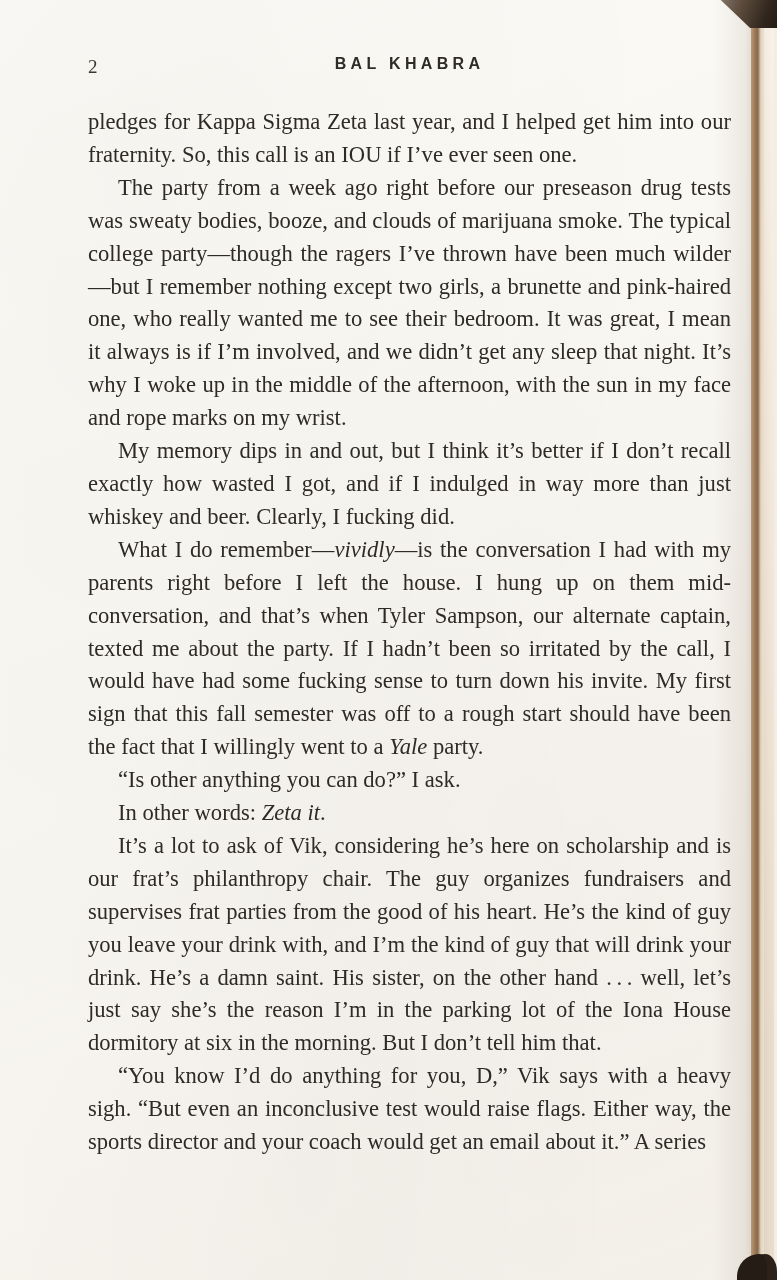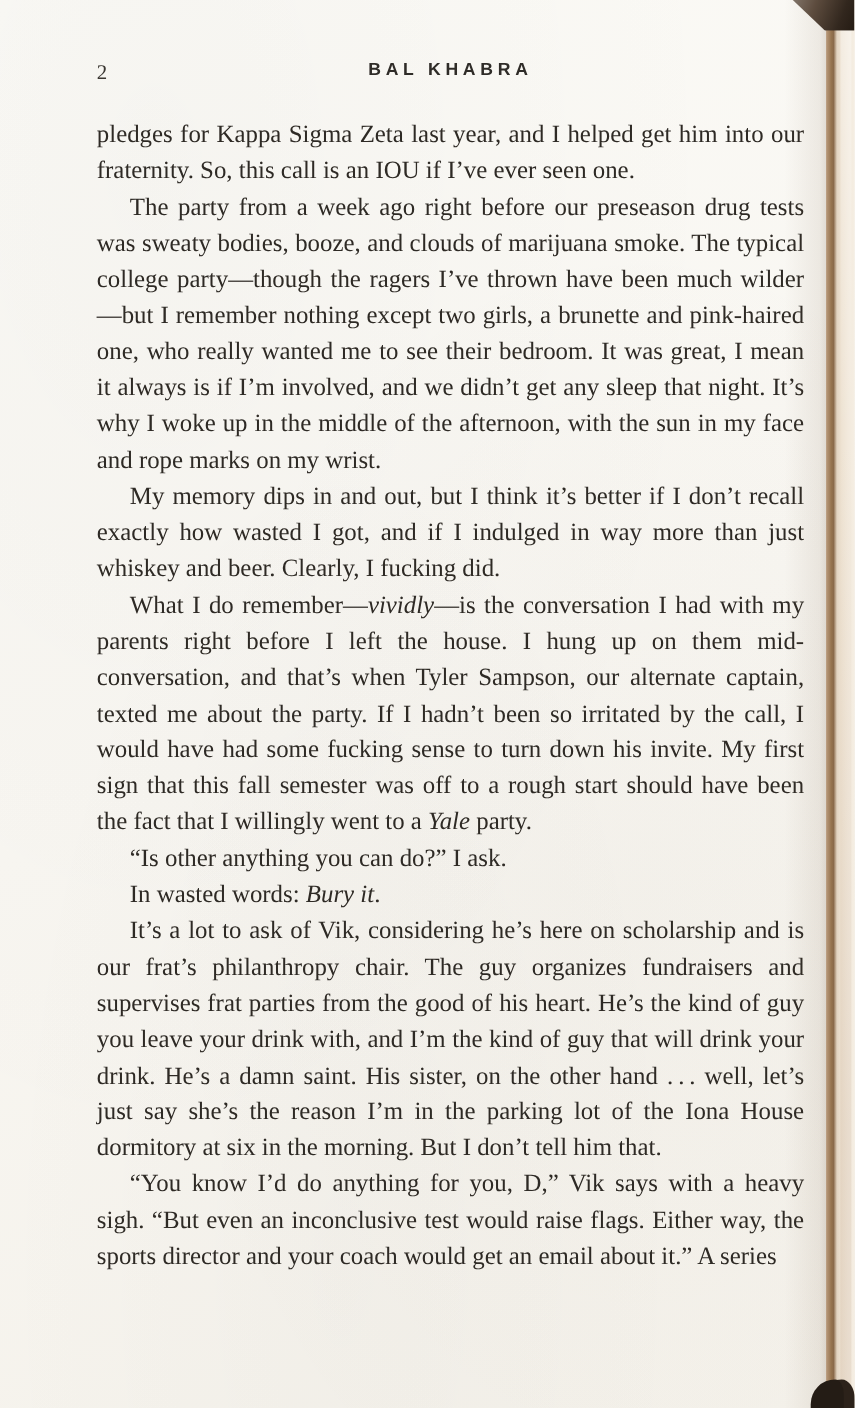--- a/index.html
+++ b/index.html
@@ -117,21 +117,21 @@
       <span class="page-number">2</span>
       <span class="running-header">BAL KHABRA</span>
     </div>
 
     <div class="body-text" id="body-text">
         <p><span>pledges for Kappa Sigma Zeta last year, and I helped get him into our fraternity. So, this call is an IOU if I’ve ever seen one.</span></p>
         <p class="indent"><span>The party from a week ago right before our preseason drug tests was sweaty bodies, booze, and clouds of marijuana smoke. The typical college party—though the ragers I’ve thrown have been much wilder—but I remember nothing except two girls, a brunette and pink-haired one, who really wanted me to see their bedroom. It was great, I mean it always is if I’m involved, and we didn’t get any sleep that night. It’s why I woke up in the middle of the afternoon, with the sun in my face and rope marks on my wrist.</span></p>
         <p class="indent"><span>My memory dips in and out, but I think it’s better if I don’t recall exactly how wasted I got, and if I indulged in way more than just whiskey and beer. Clearly, I fucking did.</span></p>
         <p class="indent"><span>What I do remember—</span><em>vividly</em><span>—is the conversation I had with my parents right before I left the house. I hung up on them mid-conversation, and that’s when Tyler Sampson, our alternate captain, texted me about the party. If I hadn’t been so irritated by the call, I would have had some fucking sense to turn down his invite. My first sign that this fall semester was off to a rough start should have been the fact that I willingly went to a </span><em>Yale</em><span> party.</span></p>
         <p class="indent"><span>“Is other anything you can do?” I ask.</span></p>
-        <p class="indent"><span>In wasted words: </span><em>Bury it</em><span>.</span></p>
+        <p class="indent"><span>In other words: </span><em>Zeta it</em><span>.</span></p>
         <p class="indent"><span>It’s a lot to ask of Vik, considering he’s here on scholarship and is our frat’s philanthropy chair. The guy organizes fundraisers and supervises frat parties from the good of his heart. He’s the kind of guy you leave your drink with, and I’m the kind of guy that will drink your drink. He’s a damn saint. His sister, on the other hand . . . well, let’s just say she’s the reason I’m in the parking lot of the Iona House dormitory at six in the morning. But I don’t tell him that.</span></p>
         <p class="indent"><span>“You know I’d do anything for you, D,” Vik says with a heavy sigh. “But even an inconclusive test would raise flags. Either way, the sports director and your coach would get an email about it.” A series</span></p>
       </div>
 
     <div class="page-curve"></div>
     <div class="fore-edge"></div>
     <div class="fore-edge-highlight"></div>
     <div class="corner-top"></div>
     <div class="corner-bottom"></div>
   </div>

